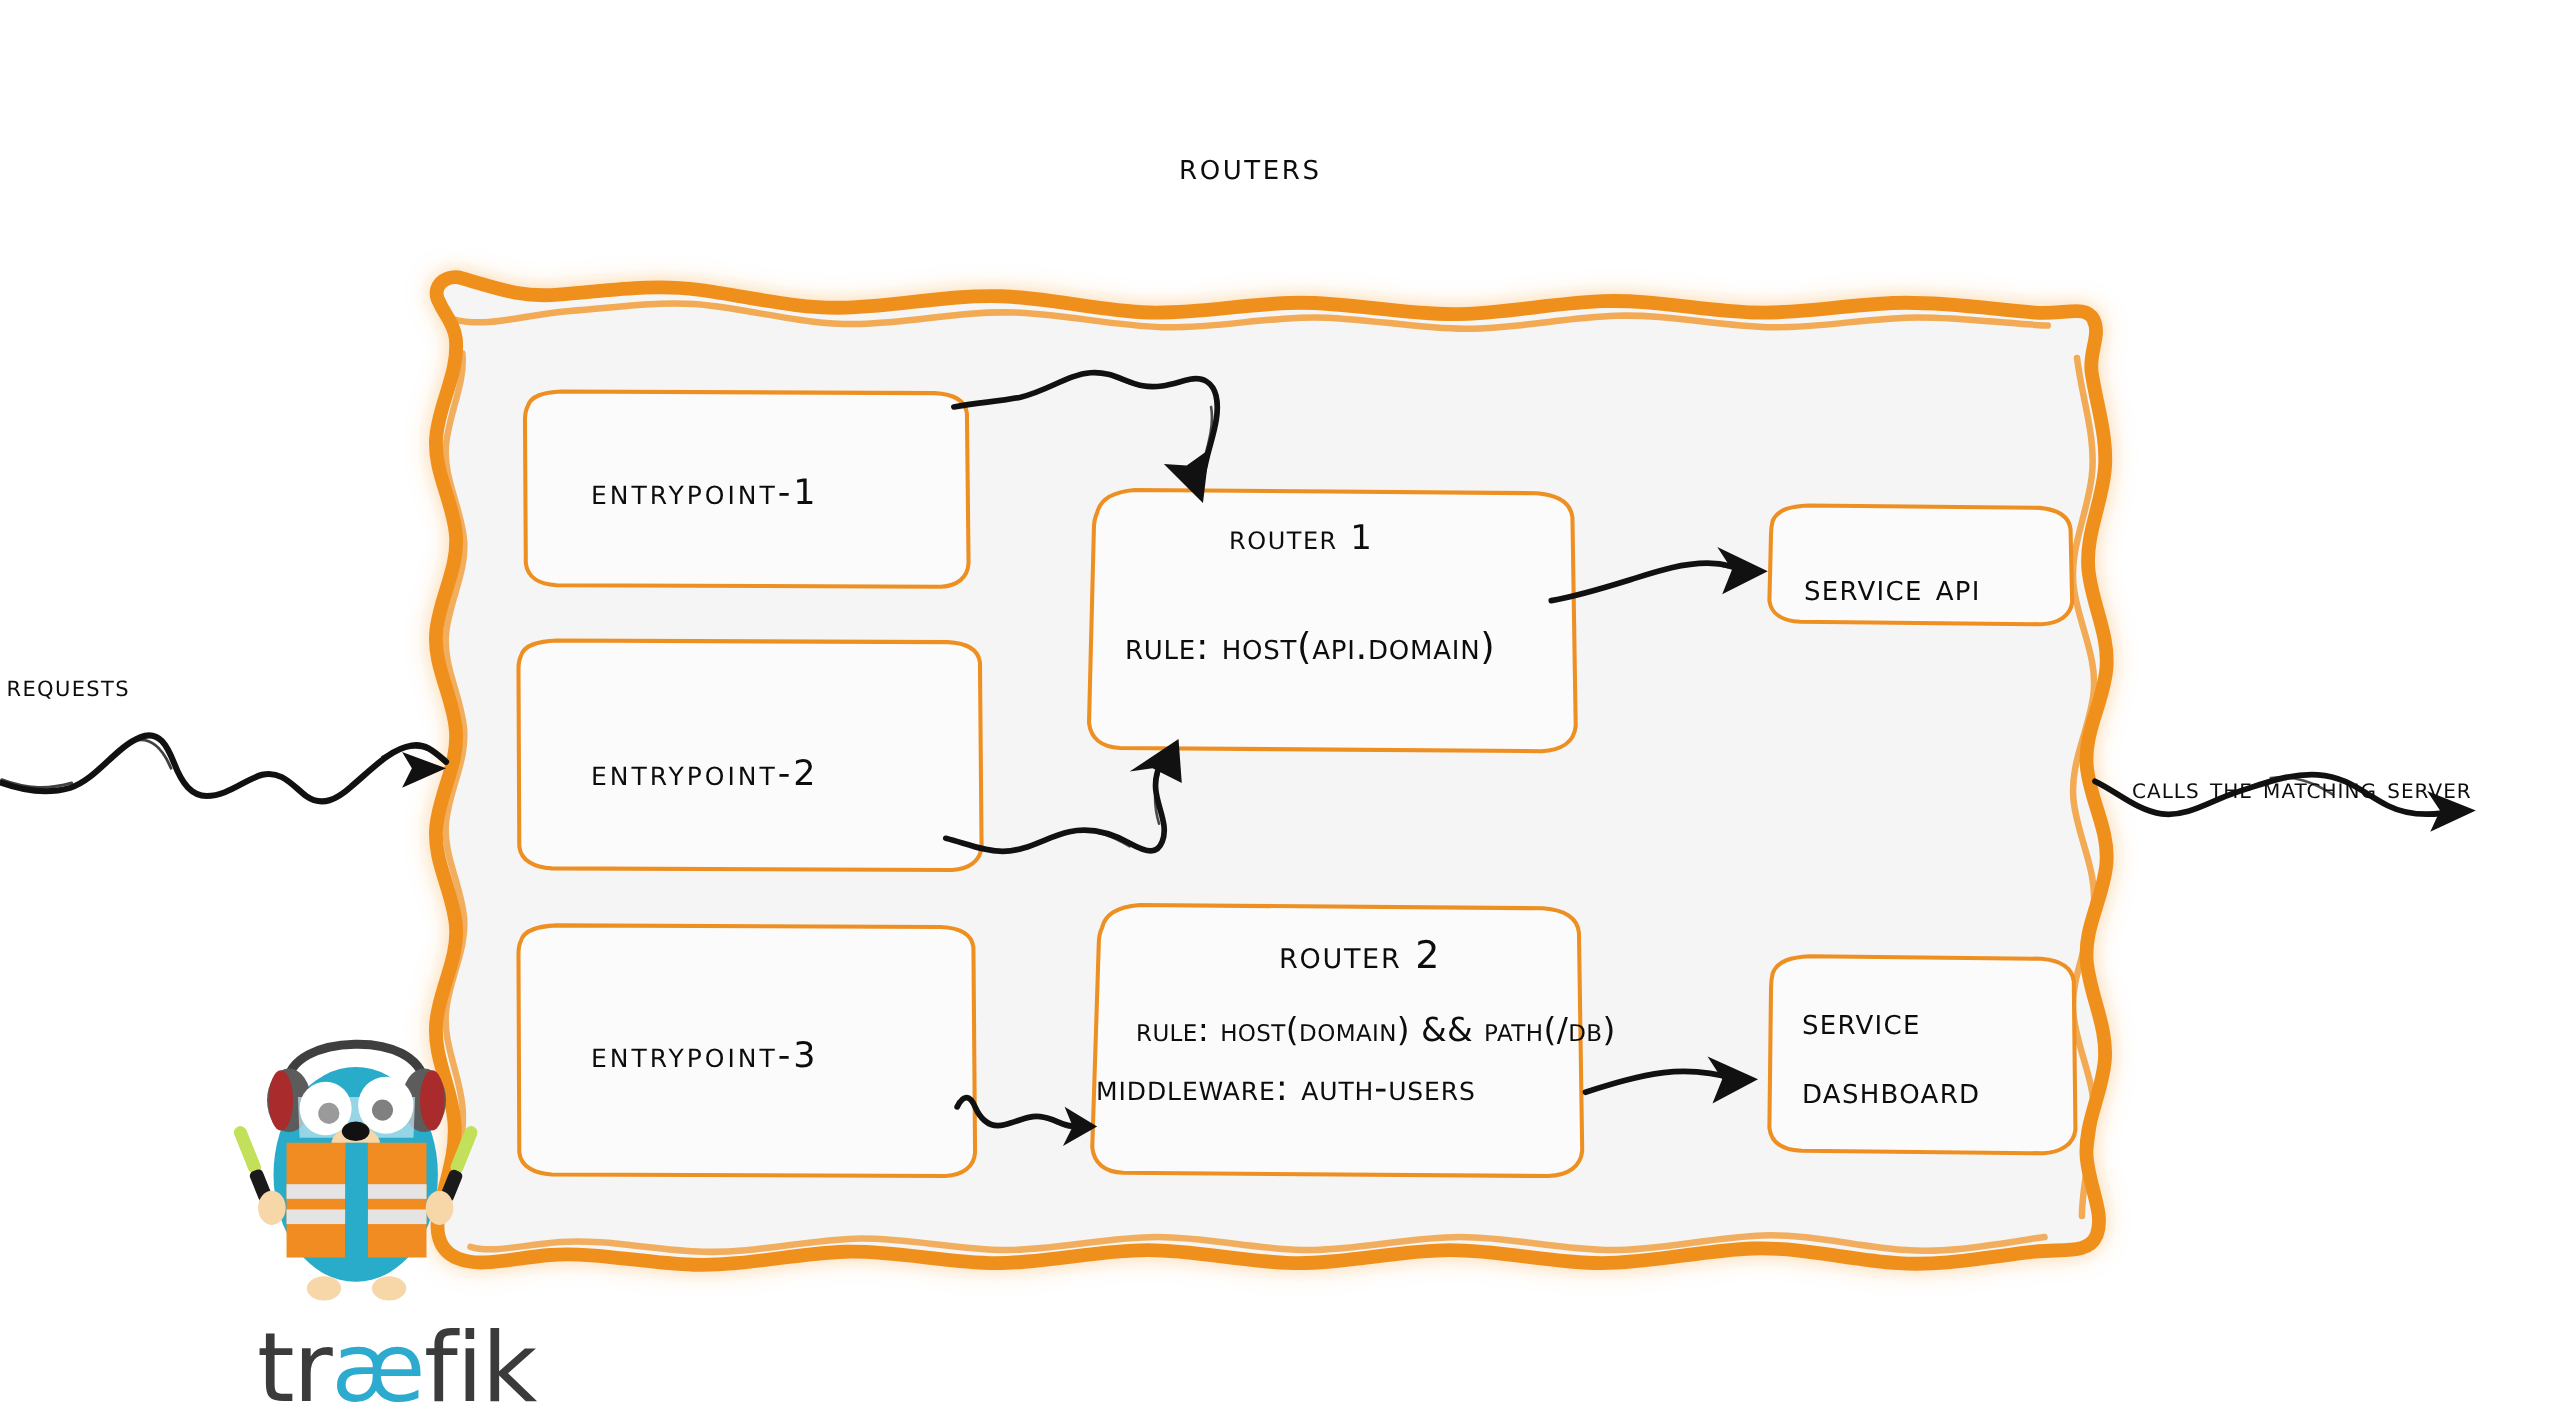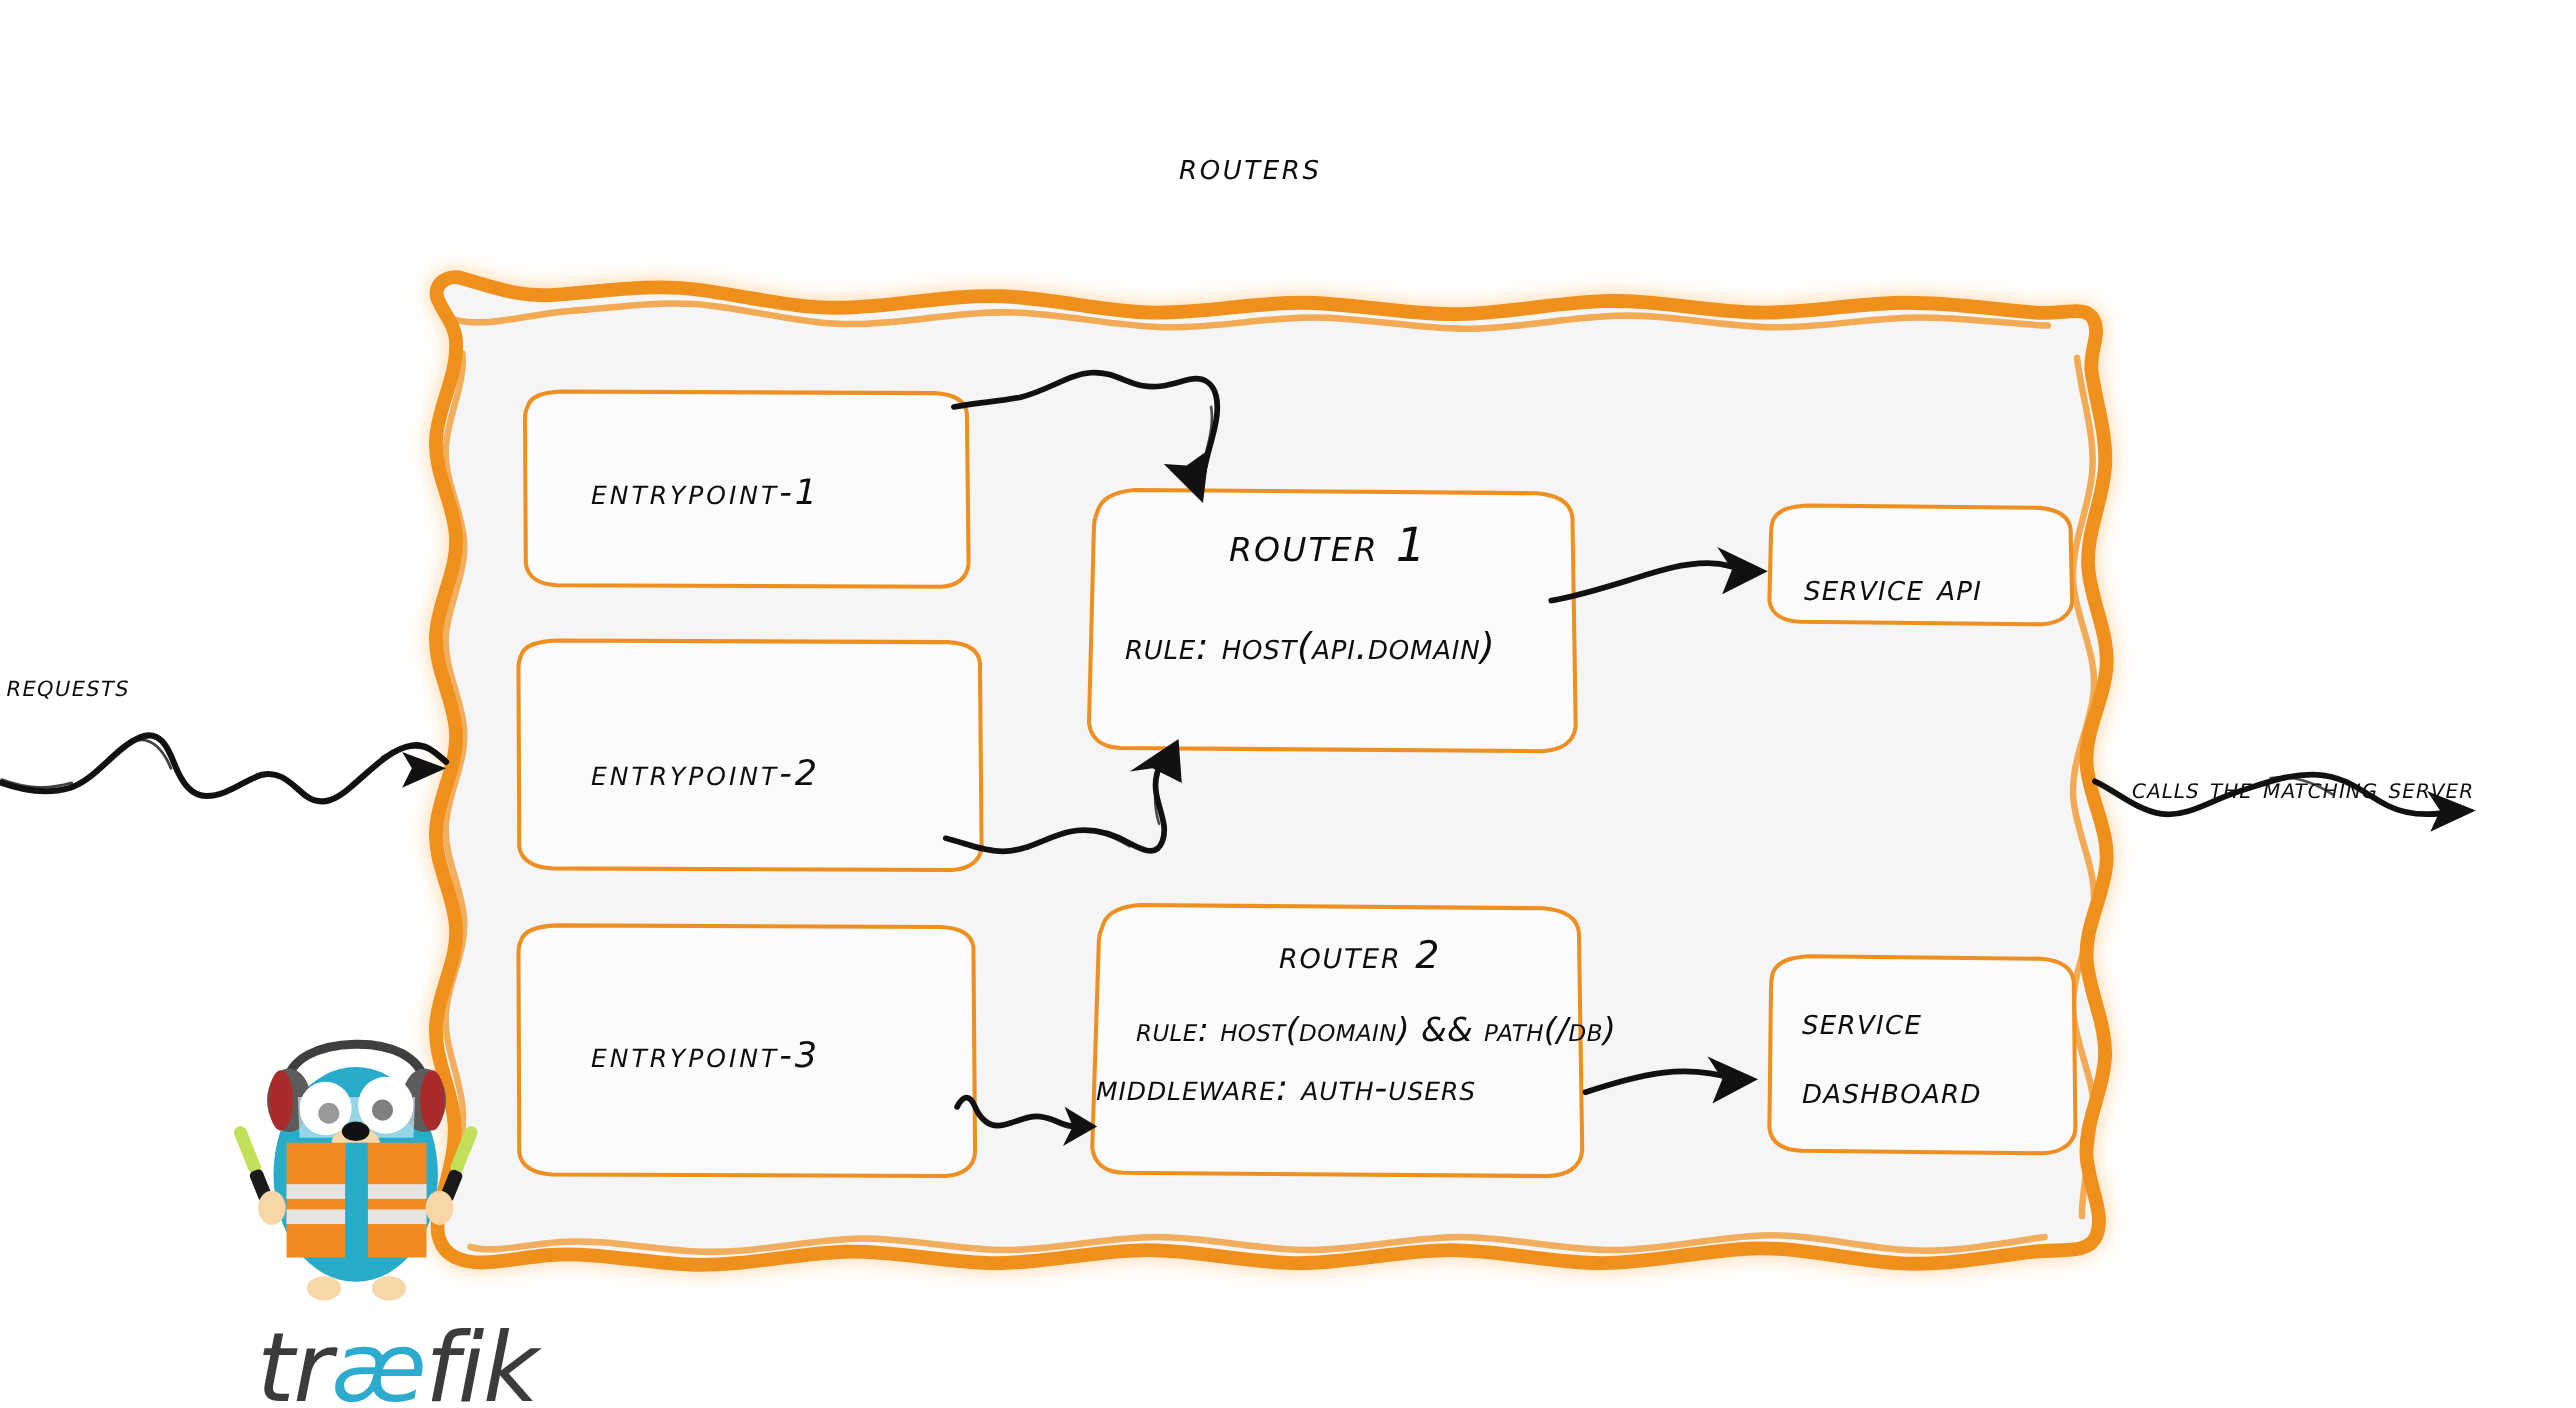--- a/index.html
+++ b/index.html
@@ -7,21 +7,20 @@
     padding: 0;
     background: #ffffff;
   }
   #stage {
     position: relative;
     width: 2576px;
     height: 1408px;
     background: #ffffff;
     overflow: hidden;
     font-family: "DejaVu Sans", sans-serif;
-    font-style: italic;
   }
   #art {
     position: absolute;
     inset: 0;
     width: 2576px;
     height: 1408px;
   }
   .lbl {
     position: absolute;
     color: #0d0d0d;
@@ -60,21 +59,21 @@
   .ep {
     font-size: 35px;
     letter-spacing: 0.085em;
   }
   #ep1 { left: 591px; top: 475px; text-align: right; }
   #ep2 { left: 591px; top: 756px; }
   #ep3 { left: 591px; top: 1038px; }
 
   #router1-title {
     left: 1229px; top: 521px;
-    font-size: 47px; letter-spacing: 0.045em;
+    font-size: 34px; letter-spacing: 0.045em;
   }
   #router1-rule {
     left: 1125px; top: 628px;
     font-size: 37px; letter-spacing: 0.02em;
   }
   #router2-title {
     left: 1231px; top: 936px;
     font-size: 38px; letter-spacing: 0.045em; margin-left: 48px;
   }
   #router2-rule {

